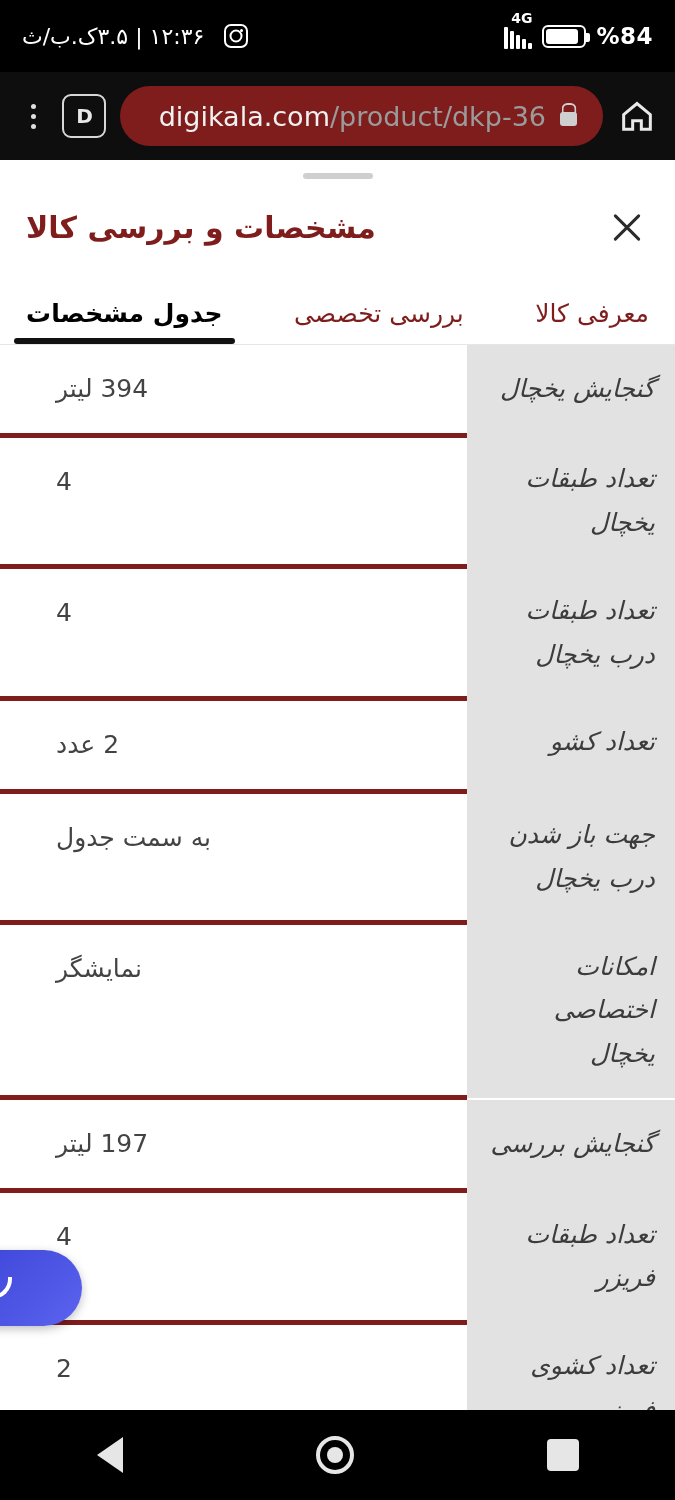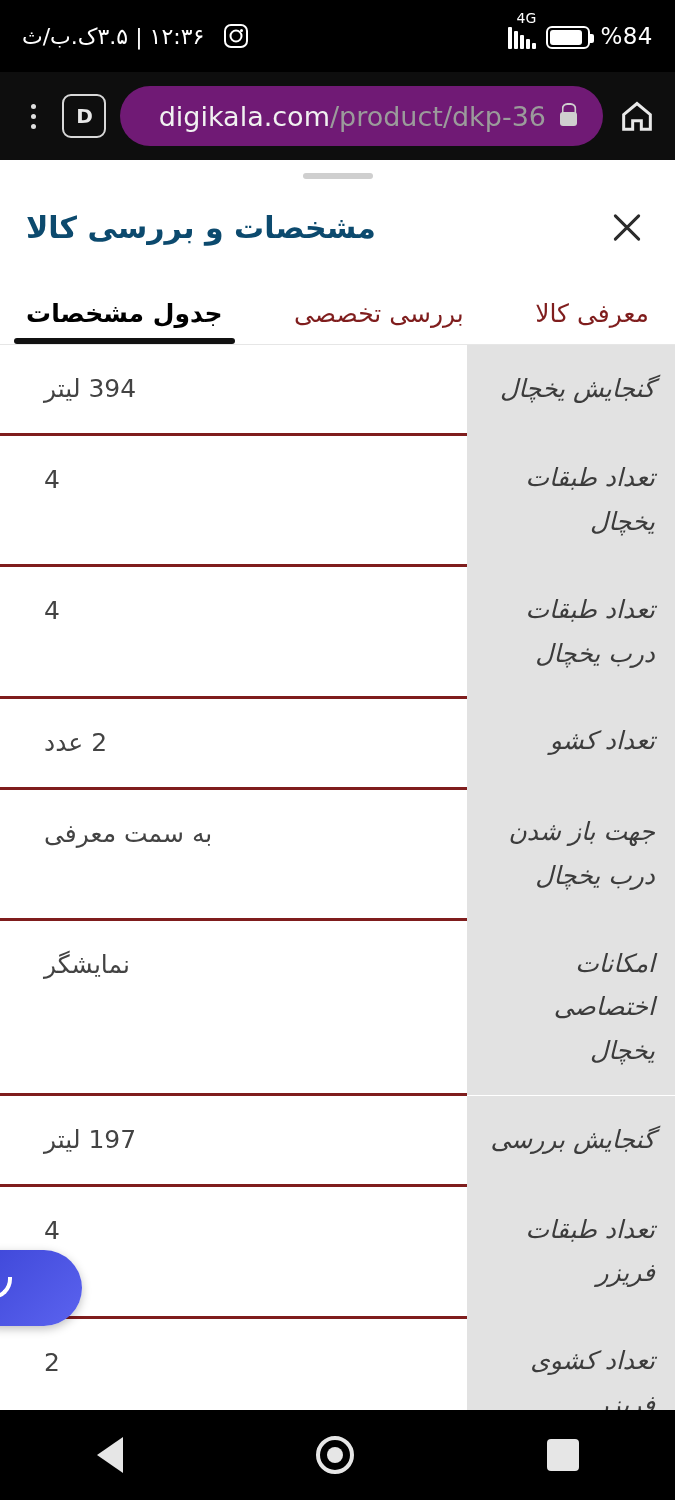--- a/index.html
+++ b/index.html
@@ -24,21 +24,21 @@
     height: 72px;
     background: #000;
     color: #fff;
     display: flex;
     align-items: center;
     justify-content: space-between;
     padding: 0 22px;
     flex: 0 0 auto;
     font-size: 22px;
   }
-  .status-left { display: flex; align-items: flex-end; gap: 10px; }
+  .status-left { display: flex; align-items: center; gap: 10px; font-weight: bold; }
   .battery-pct { font-size: 23px; letter-spacing: .5px; }
   .battery-icon {
     width: 44px; height: 23px;
     border: 2px solid #fff;
     border-radius: 6px;
     position: relative;
     display: inline-block;
   }
   .battery-icon::after {
     content: "";
@@ -104,21 +104,21 @@
     border-radius: 9px;
     color: #e8e8e8;
     font-size: 20px;
     display: flex; align-items: center; justify-content: center;
     font-weight: 700;
     letter-spacing: -1px;
   }
   .url-pill {
     flex: 1;
     height: 60px;
-    background: #701a75;
+    background: #7f1d1d;
     border-radius: 32px;
     display: flex;
     align-items: center;
     padding: 0 26px;
     gap: 14px;
     flex-direction: row;
     overflow: hidden;
   }
   .lock {
     width: 17px; height: 14px;
@@ -167,21 +167,21 @@
     height: 96px;
     display: flex;
     align-items: center;
     justify-content: space-between;
     padding: 0 26px;
     flex: 0 0 auto;
   }
   .sheet-title {
     font-size: 30px;
     font-weight: 700;
-    color: #0c4a6e;
+    color: #7f1d1d;
   }
   .close-x {
     width: 44px; height: 44px;
     position: relative;
   }
   .close-x::before, .close-x::after {
     content:""; position:absolute; left:4px; top:21px;
     width:36px; height:3px; background:#2b2b2b; border-radius:2px;
   }
   .close-x::before { transform: rotate(45deg); }
@@ -235,22 +235,22 @@
   .spec-key {
     width: 208px;
     background: #e2e2e2;
     text-align: right;
     color: #3c3c3c;
     font-style: italic;
   }
   .spec-val {
     text-align: left;
     background: #fff;
-    border-bottom: 3px solid #7f1d1d;
-    padding-left: 44px;
+    border-bottom: 5px solid #7f1d1d;
+    padding-left: 56px;
   }
   .section-head {
     font-size: 28px;
     font-weight: 700;
     color: #2d2d2d;
     padding: 34px 26px 18px;
     text-align: right;
   }
 
   
@@ -388,21 +388,21 @@
           <tr class="spec-row">
             <td class="spec-key">تعداد طبقات درب یخچال</td>
             <td class="spec-val">4</td>
           </tr>
           <tr class="spec-row">
             <td class="spec-key">تعداد کشو</td>
             <td class="spec-val">2 عدد</td>
           </tr>
           <tr class="spec-row">
             <td class="spec-key">جهت باز شدن درب یخچال</td>
-            <td class="spec-val">به سمت معرفی</td>
+            <td class="spec-val">به سمت جدول</td>
           </tr>
           <tr class="spec-row">
             <td class="spec-key">امکانات اختصاصی یخچال</td>
             <td class="spec-val">نمایشگر</td>
           </tr>
         </tbody>
       </table>
 
 
       <table class="spec-table">

